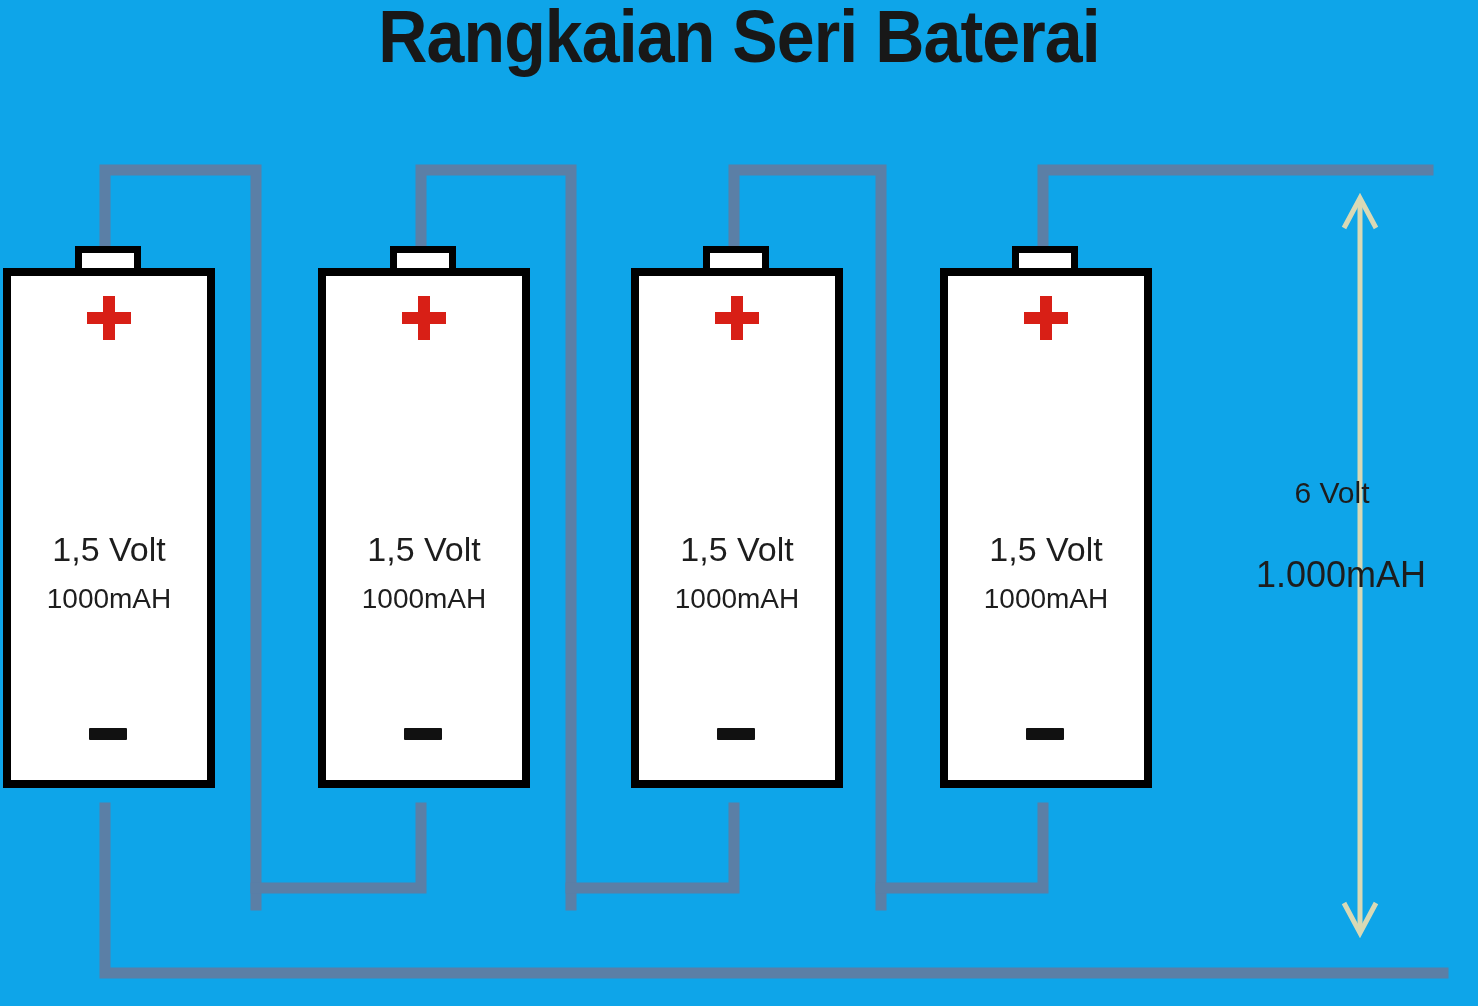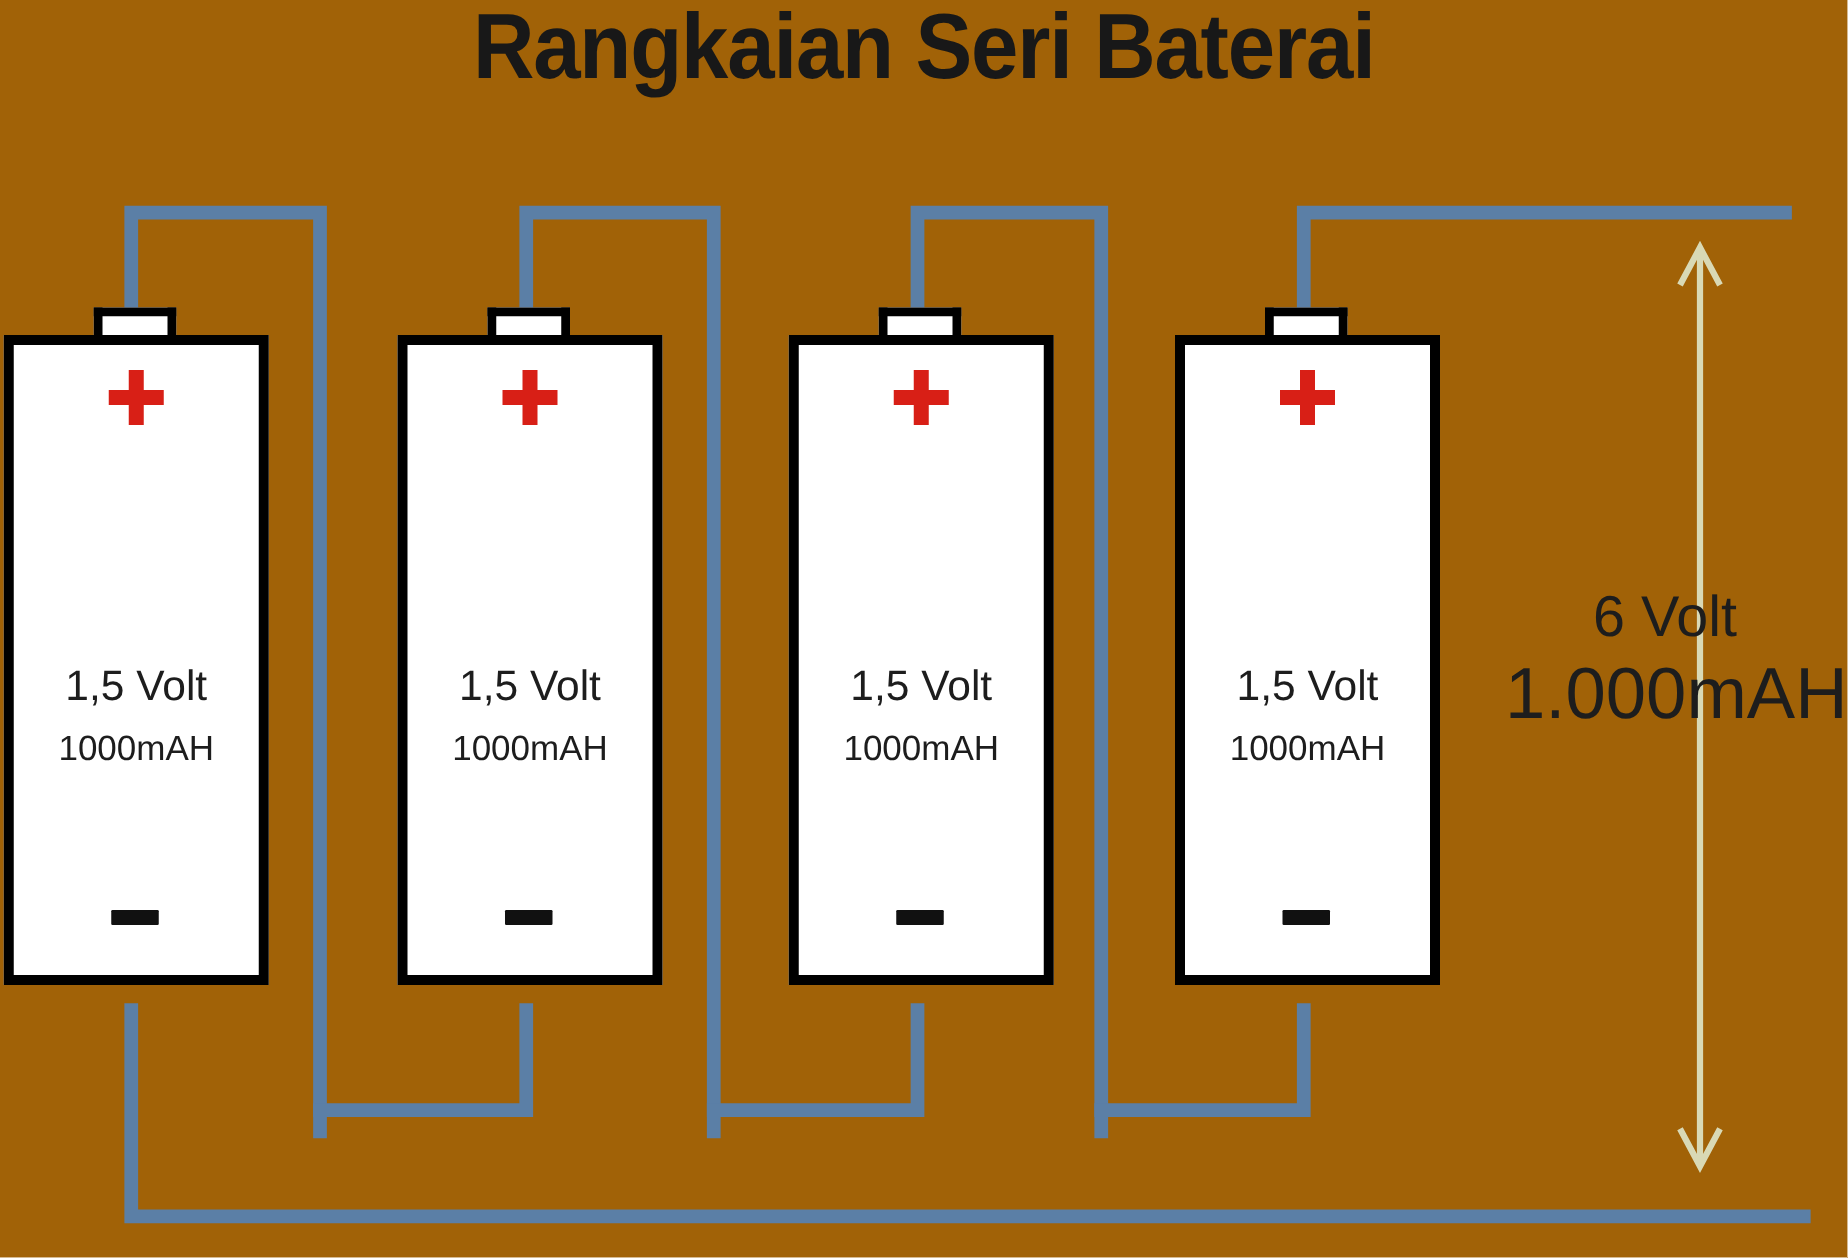--- a/index.html
+++ b/index.html
@@ -9,21 +9,21 @@
     background: #ffffff;
   }
   body {
     font-family: "Liberation Sans", sans-serif;
     -webkit-font-smoothing: antialiased;
   }
   #stage {
     position: relative;
     width: 1478px;
     height: 1006px;
-    background: #a16207;
+    background: #0ea5e9;
     overflow: hidden;
   }
 
   
   #title {
     position: absolute;
     left: 0;
     top: -2px;
     width: 1478px;
     text-align: center;
@@ -127,27 +127,28 @@
   #total-label {
     position: absolute;
     left: 1186px;
     top: 462px;
     width: 292px;
     text-align: center;
     color: #1d1d1d;
     white-space: nowrap;
   }
   #total-volt {
-    font-size: 46px;
+    font-size: 30px;
     line-height: 62px;
   }
   #total-mah {
-    font-size: 58px;
+    font-size: 36px;
     line-height: 62px;
     margin-left: 18px;
+    margin-top: 20px;
   }
 </style>
 </head>
 <body>
 
 <div id="stage">
 
   <div id="title">Rangkaian Seri Baterai</div>
 
   <svg id="wires" viewBox="0 0 1478 1006" width="1478" height="1006" xmlns="http://www.w3.org/2000/svg">

